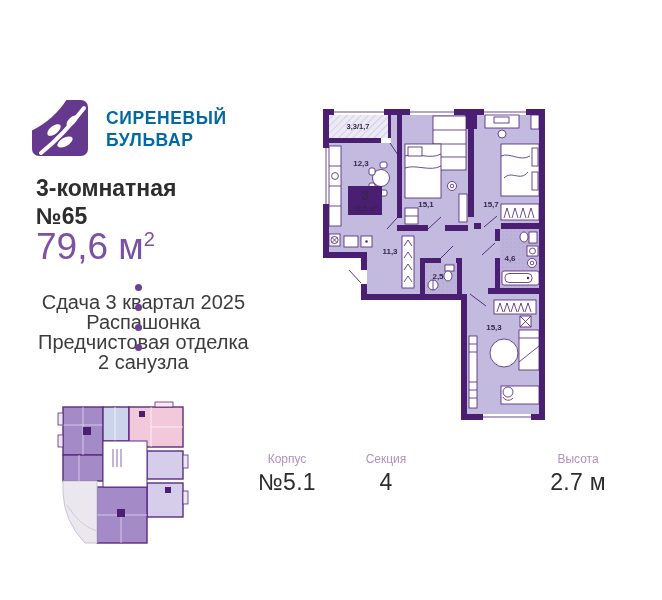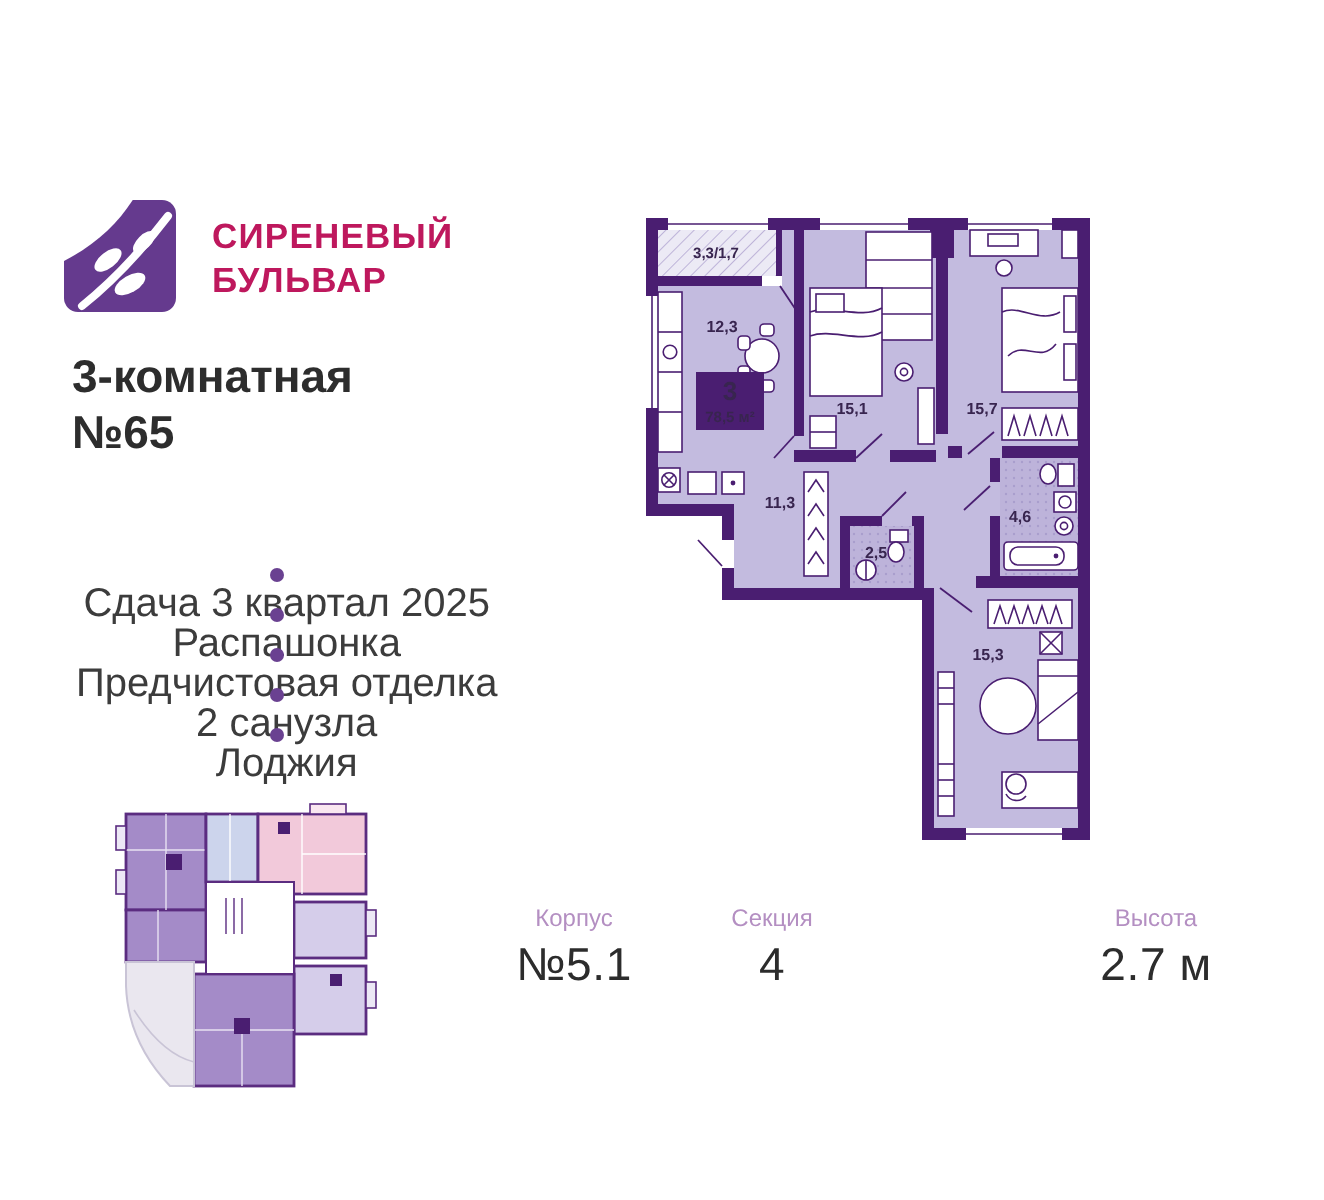--- a/index.html
+++ b/index.html
@@ -1,21 +1,21 @@
 <!DOCTYPE html>
 <html><head>
 <meta charset="utf-8">
 <style>
   html,body{margin:0;padding:0;background:#ffffff;}
   .page{position:relative;width:662px;height:600px;background:#ffffff;overflow:hidden;
         font-family:"Liberation Sans",sans-serif;color:#2d2d2d;}
   
   .logo{position:absolute;left:32px;top:100px;width:56px;height:56px;}
   .brand{position:absolute;left:106px;top:107px;font-size:17.5px;font-weight:700;
-         color:#be185d;letter-spacing:.6px;line-height:22px;}
+         color:#0369a1;letter-spacing:.6px;line-height:22px;}
   
   .title{position:absolute;left:36px;top:174px;font-size:23px;font-weight:700;
          color:#2d2d2d;line-height:28px;}
   .area{position:absolute;left:36px;top:226px;font-size:37px;font-weight:500;color:#7c51a4;}
   .area sup{font-size:20px;}
   
   .features{position:absolute;left:38px;top:284px;list-style:none;margin:0;padding:0;}
   .features li{display:flex;align-items:center;margin-bottom:6px;font-size:20px;color:#3c3c3c;height:14px;flex-direction:column;}
   .bullet{width:7px;height:7px;border-radius:50%;background:#6a4191;margin-right:10px;flex:0 0 auto;}
   
@@ -45,41 +45,38 @@
   </svg>
   <div class="brand">
     <div>СИРЕНЕВЫЙ</div>
     <div>БУЛЬВАР</div>
   </div>
 
   <div class="title">
     <div>3-комнатная</div>
     <div>№65</div>
   </div>
+  <div class="area"><span>79,6 м</span><sup>2</sup></div>
 
   <ul class="features">
     <li>
         <span class="bullet"></span>
         <span>Сдача 3 квартал 2025</span>
       </li>
     <li>
         <span class="bullet"></span>
         <span>Распашонка</span>
       </li>
     <li>
         <span class="bullet"></span>
         <span>Предчистовая отделка</span>
       </li>
     <li>
         <span class="bullet"></span>
         <span>2 санузла</span>
-      </li>
-    <li>
-        <span class="bullet"></span>
-        <span>Лоджия</span>
       </li>
   </ul>
 
   <svg class="miniplan" width="140" height="182" viewBox="0 0 140 182">
     <g stroke="#5b2c80" stroke-width="1.4">
 
       <rect x="8" y="14" width="40" height="48" fill="#a48bc8"></rect>
       <rect x="8" y="62" width="40" height="26" fill="#a48bc8"></rect>
       <line x1="8" y1="32" x2="48" y2="32" stroke-width="0.7" stroke="#e8e2f2"></line>
       <line x1="28" y1="14" x2="28" y2="62" stroke-width="0.7" stroke="#e8e2f2"></line>

